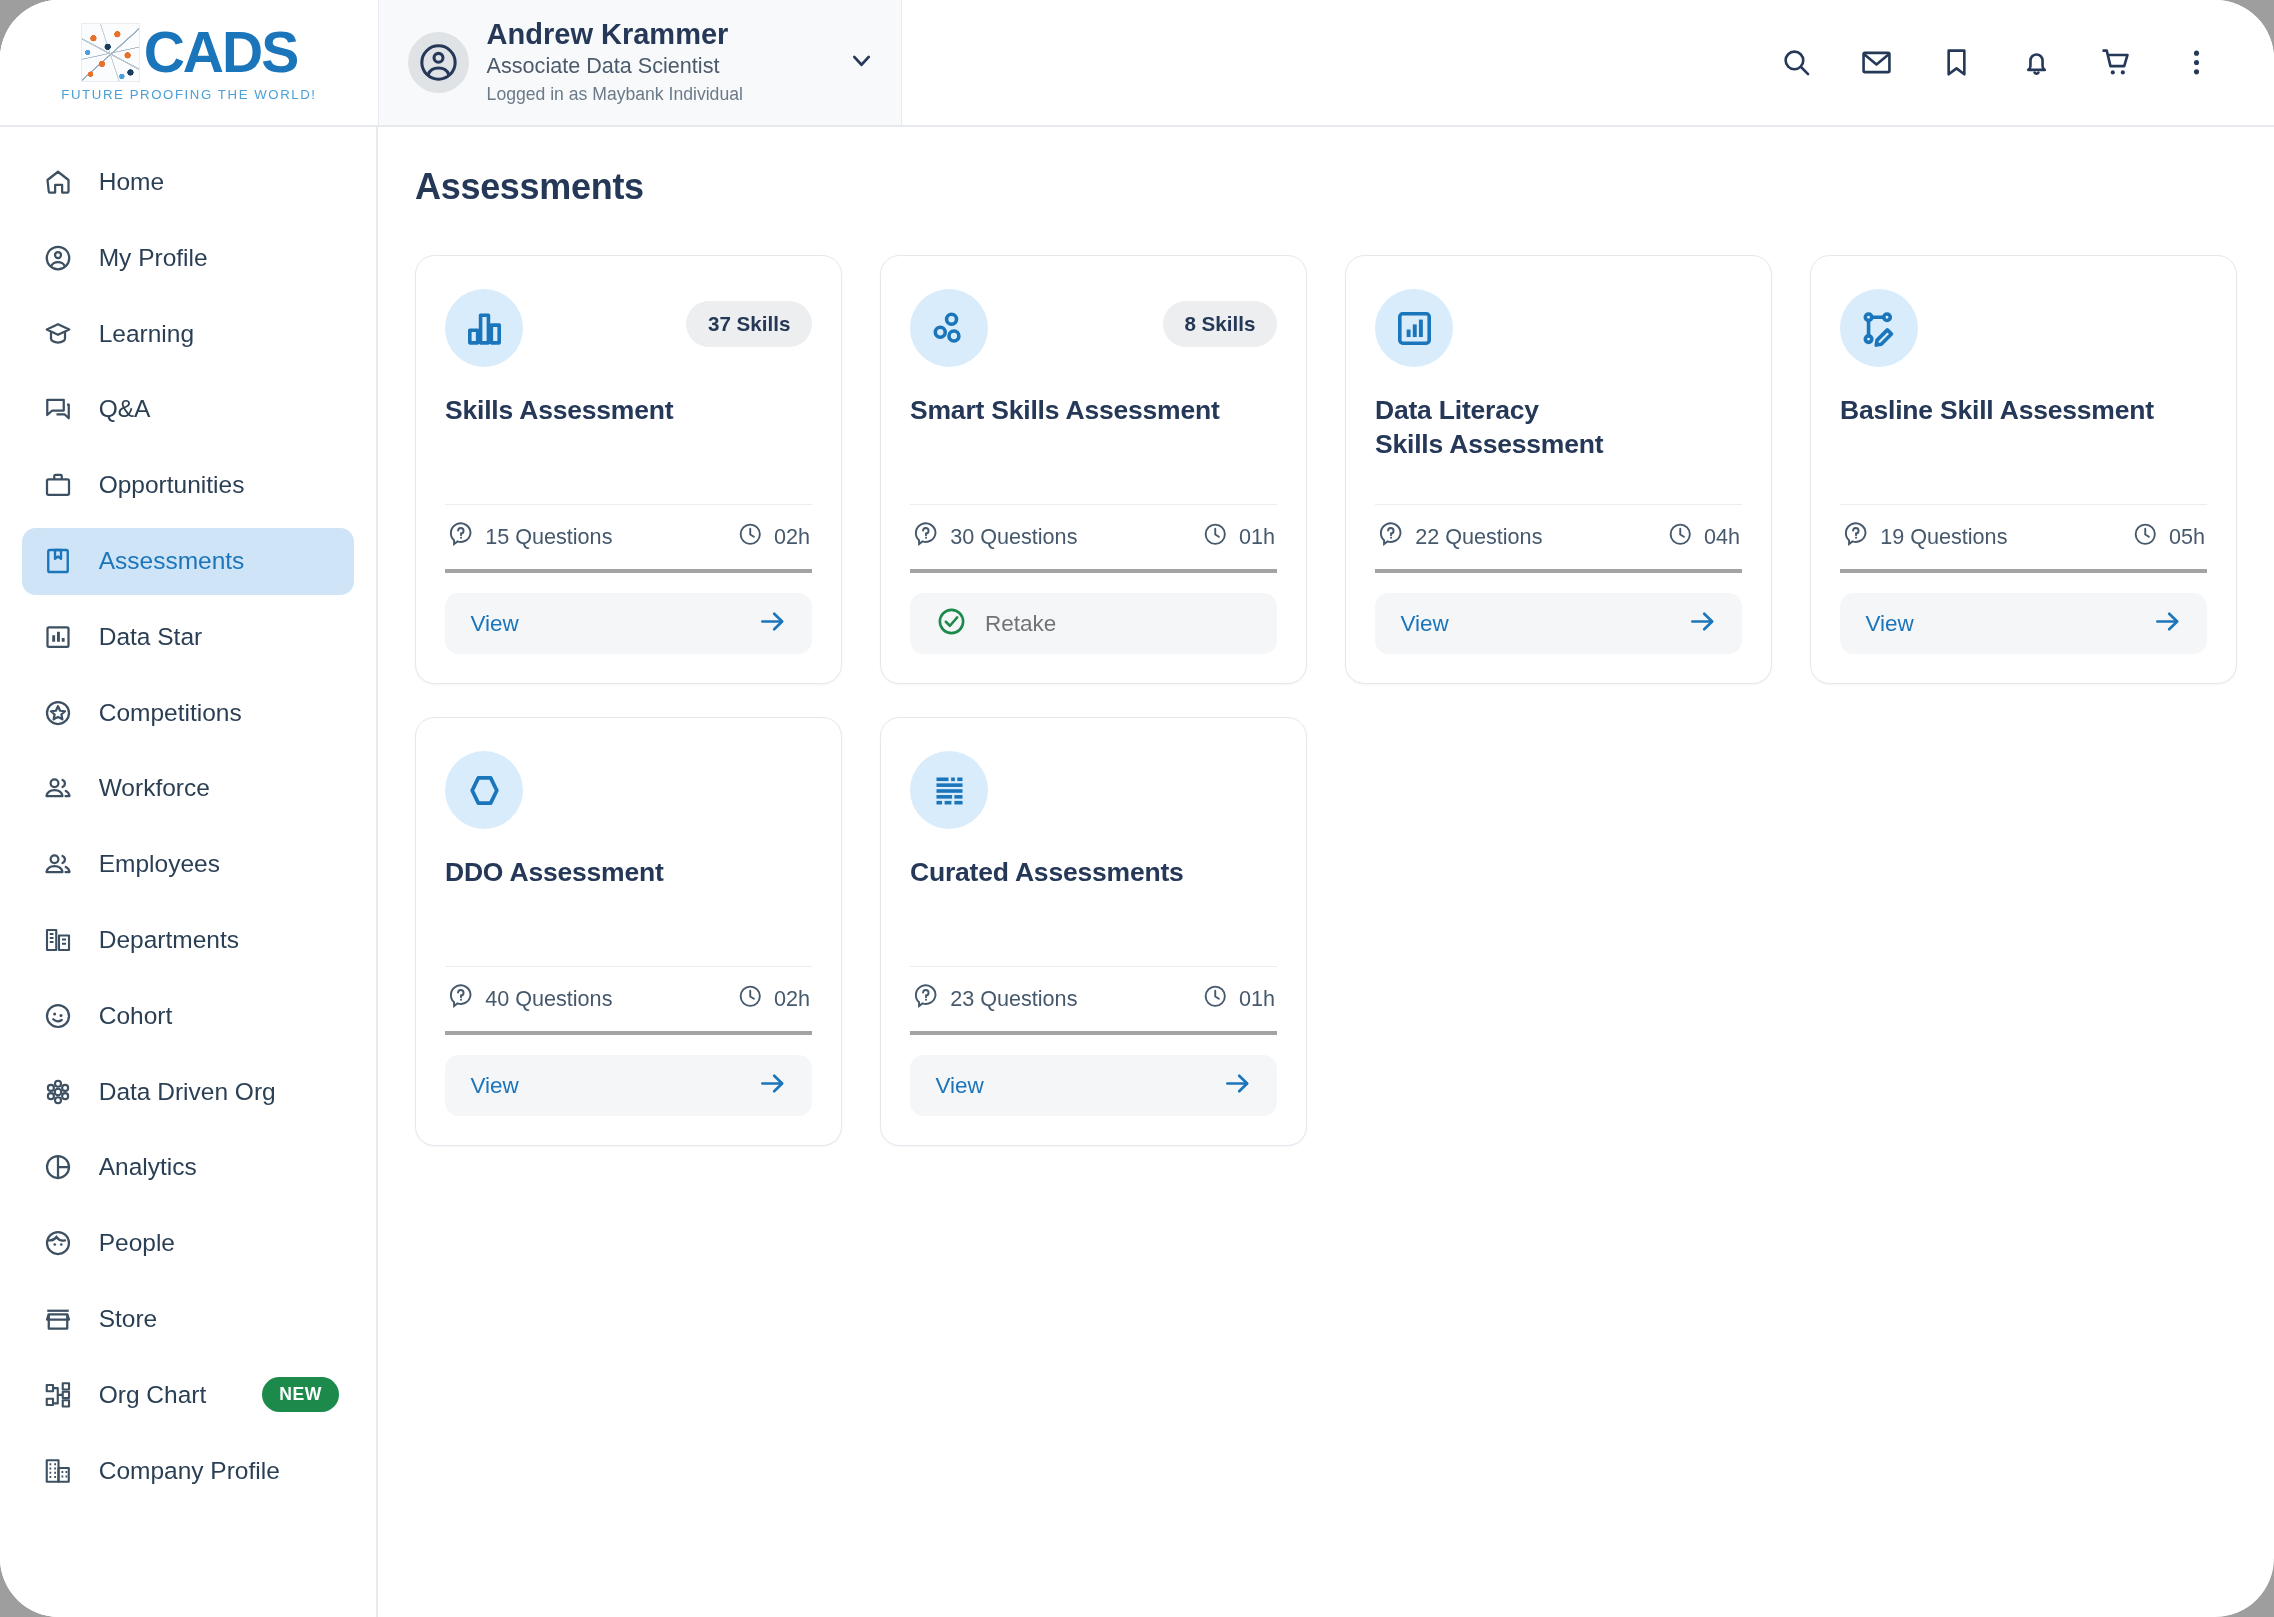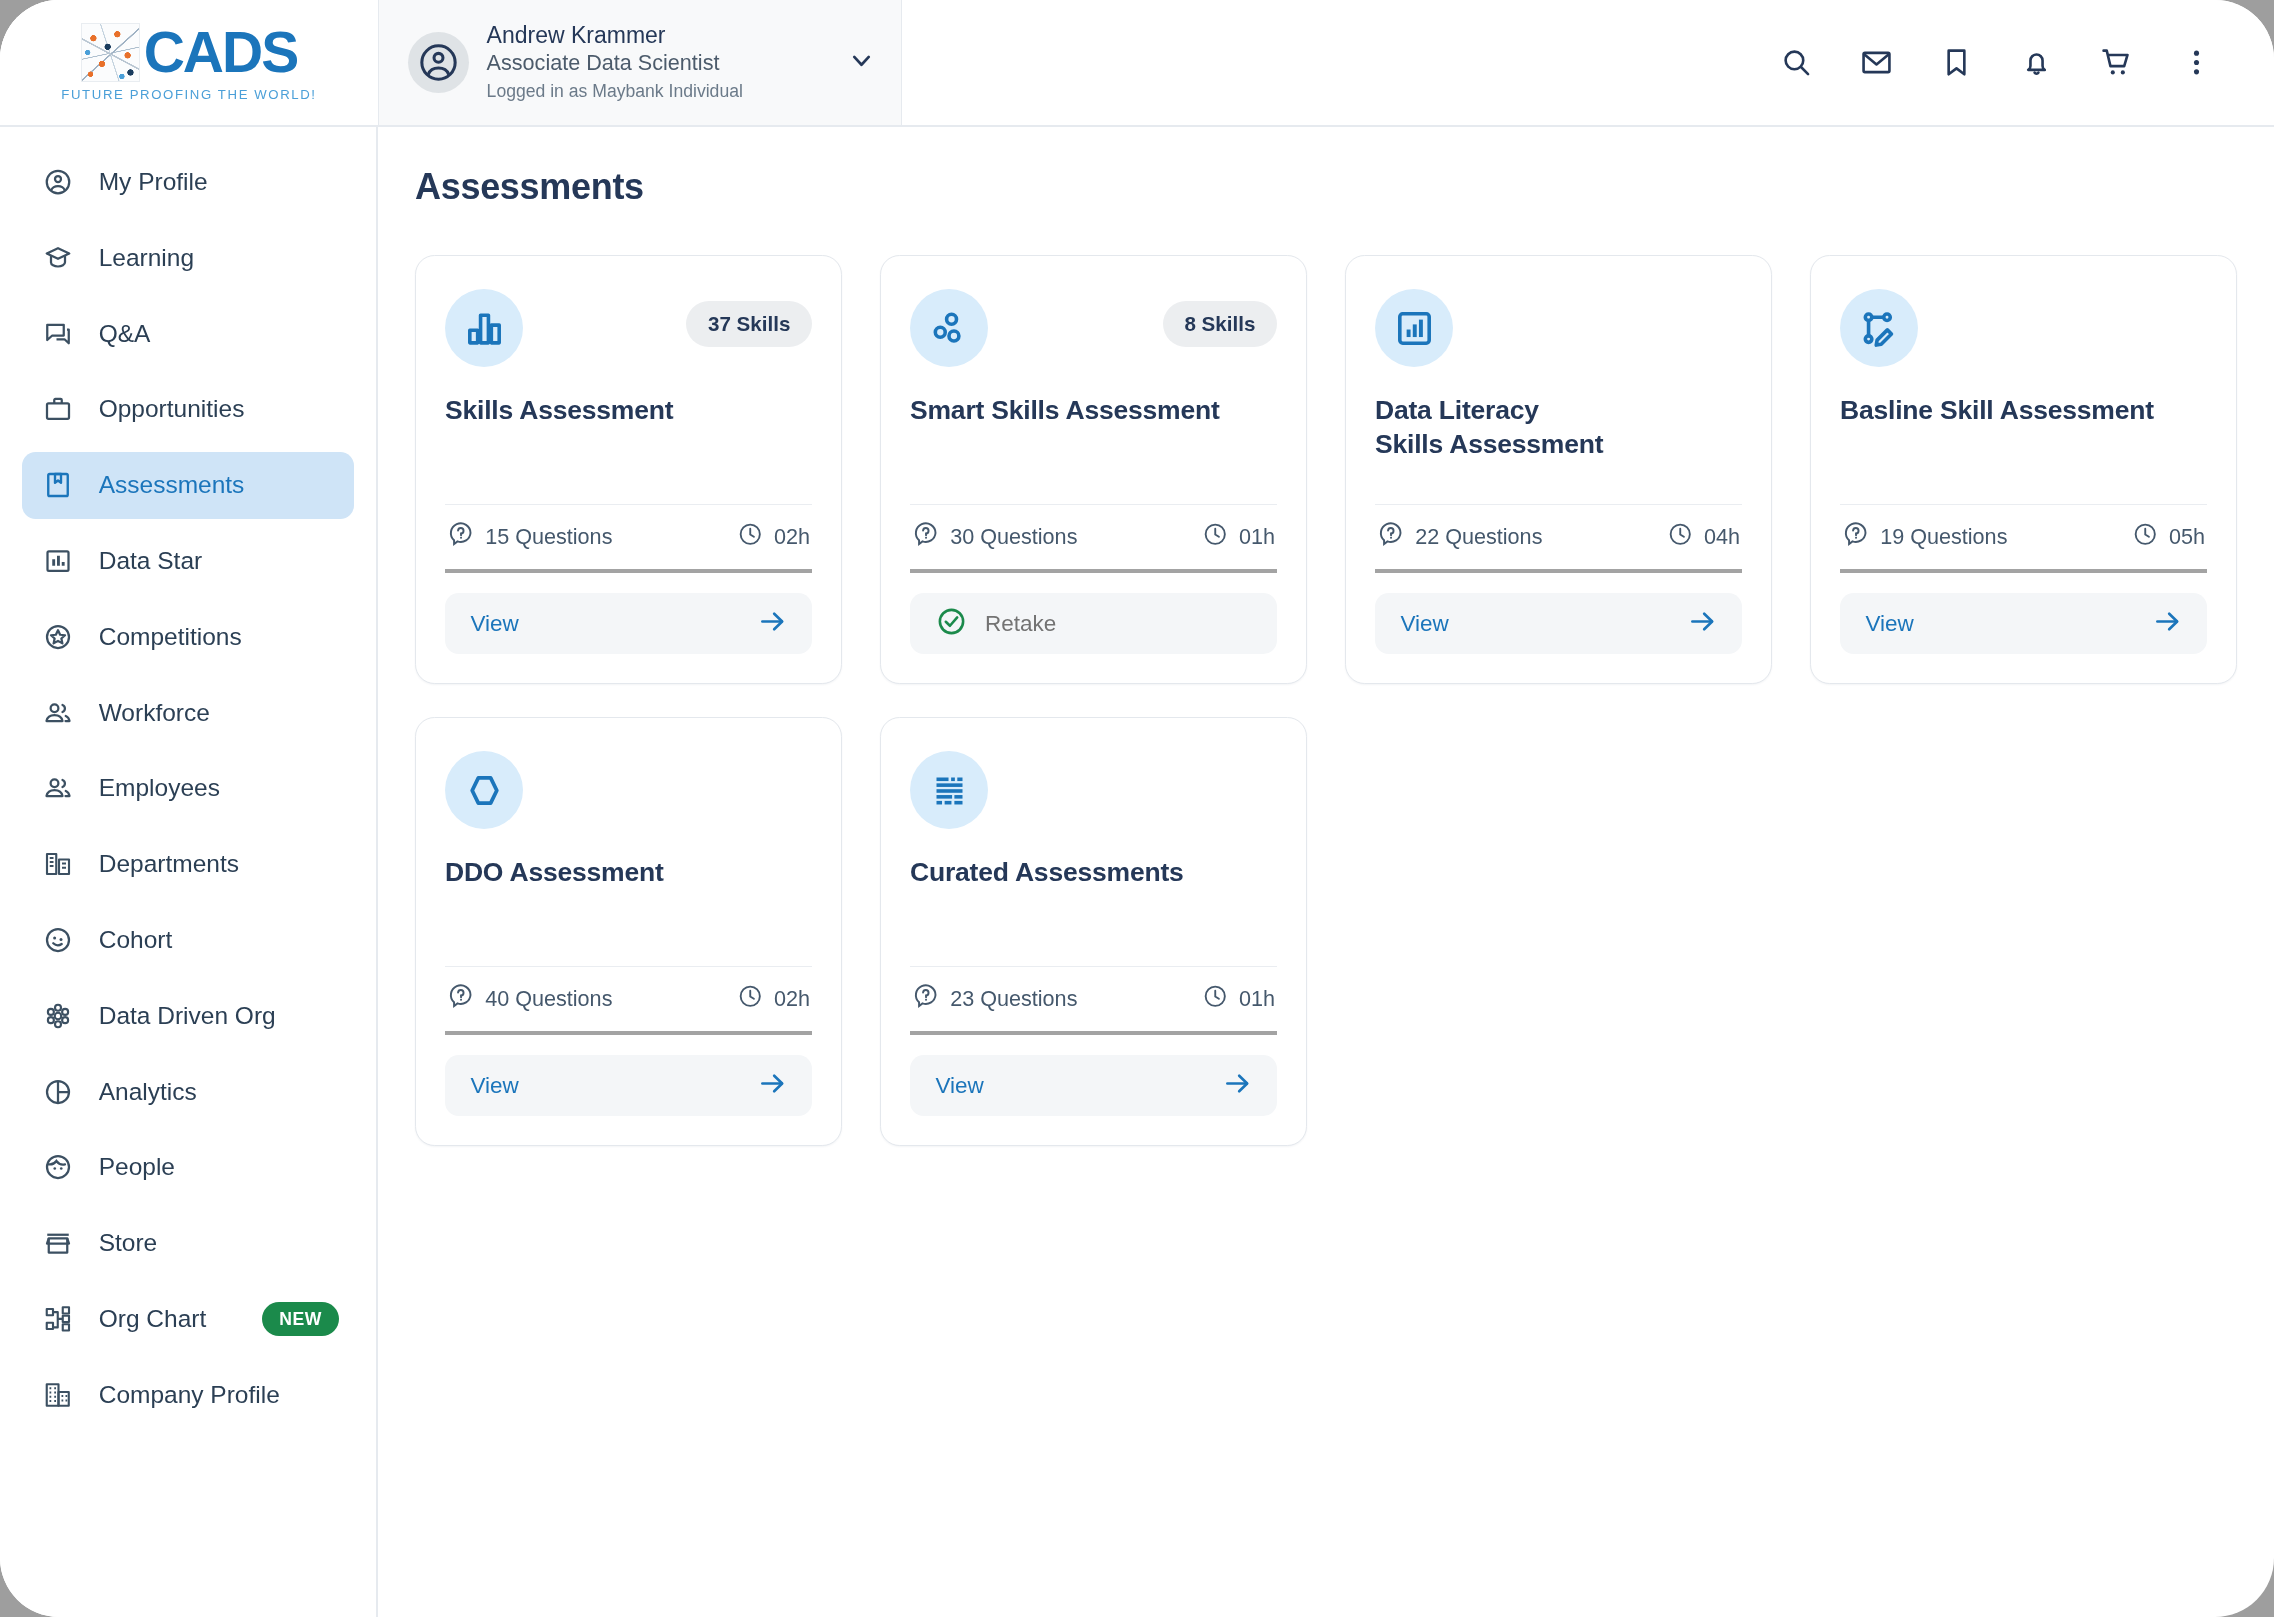--- a/index.html
+++ b/index.html
@@ -67,21 +67,21 @@
     border-right: 1px solid #e6eaef;
     display: flex; align-items: center; padding: 0 25.5px 0 29px; gap: 17.6px;
     cursor: pointer;
   }
   .avatar {
     width: 61px; height: 61px; flex: 0 0 61px;
     border-radius: 50%; background: #dfe3e6;
     display: flex; align-items: center; justify-content: center;
   }
   .profile-text { flex: 1 1 auto; min-width: 0; }
-  .p-name { font-size: 23px; font-weight: normal; color: #253858; line-height: 1.22; }
+  .p-name { font-size: 29px; font-weight: bold; color: #253858; line-height: 1.22; }
   .p-role { font-size: 21.6px; color: #4c5b6b; line-height: 1.3; }
   .p-org  { font-size: 17.6px; color: #6b7a89; line-height: 1.45; margin-top: 2px; }
   .chev { flex: 0 0 auto; }
 
   .header-actions {
     flex: 1 1 auto; display: flex; align-items: center;
     justify-content: flex-end; gap: 47px; padding-right: 61px;
   }
   .hicon { cursor: pointer; display: flex; align-items: center; justify-content: center; }
 
@@ -248,20 +248,28 @@
             <circle cx="12" cy="18.8" r="1.85"></circle>
           </svg>
       </div>
     </div>
   </div>
 
   <div class="body">
 
     <nav class="sidebar">
 
+      <div class="nav-item">
+        <span class="nicon">
+          <svg width="30" height="30" viewBox="0 0 24 24" fill="none" stroke="#3c5062" stroke-width="1.8" stroke-linejoin="round">
+              <path d="M3.6 10.4 12 3.8l8.4 6.6v9.1a.9.9 0 0 1-.9.9h-4.2v-6.1H9.7v6.1H5.5a.9.9 0 0 1-.9-.9z"></path>
+            </svg>
+        </span>
+        <span class="nav-label">Home</span>
+      </div>
 
       <div class="nav-item">
         <span class="nicon">
           <svg width="30" height="30" viewBox="0 0 24 24" fill="none" stroke="#3c5062" stroke-width="1.8">
               <circle cx="12" cy="12" r="9"></circle>
               <circle cx="12" cy="9.6" r="2.4"></circle>
               <path d="M6.6 18.4c.9-2.1 2.9-3.2 5.4-3.2s4.5 1.1 5.4 3.2" stroke-linecap="round"></path>
             </svg>
         </span>
         <span class="nav-label">My Profile</span>

